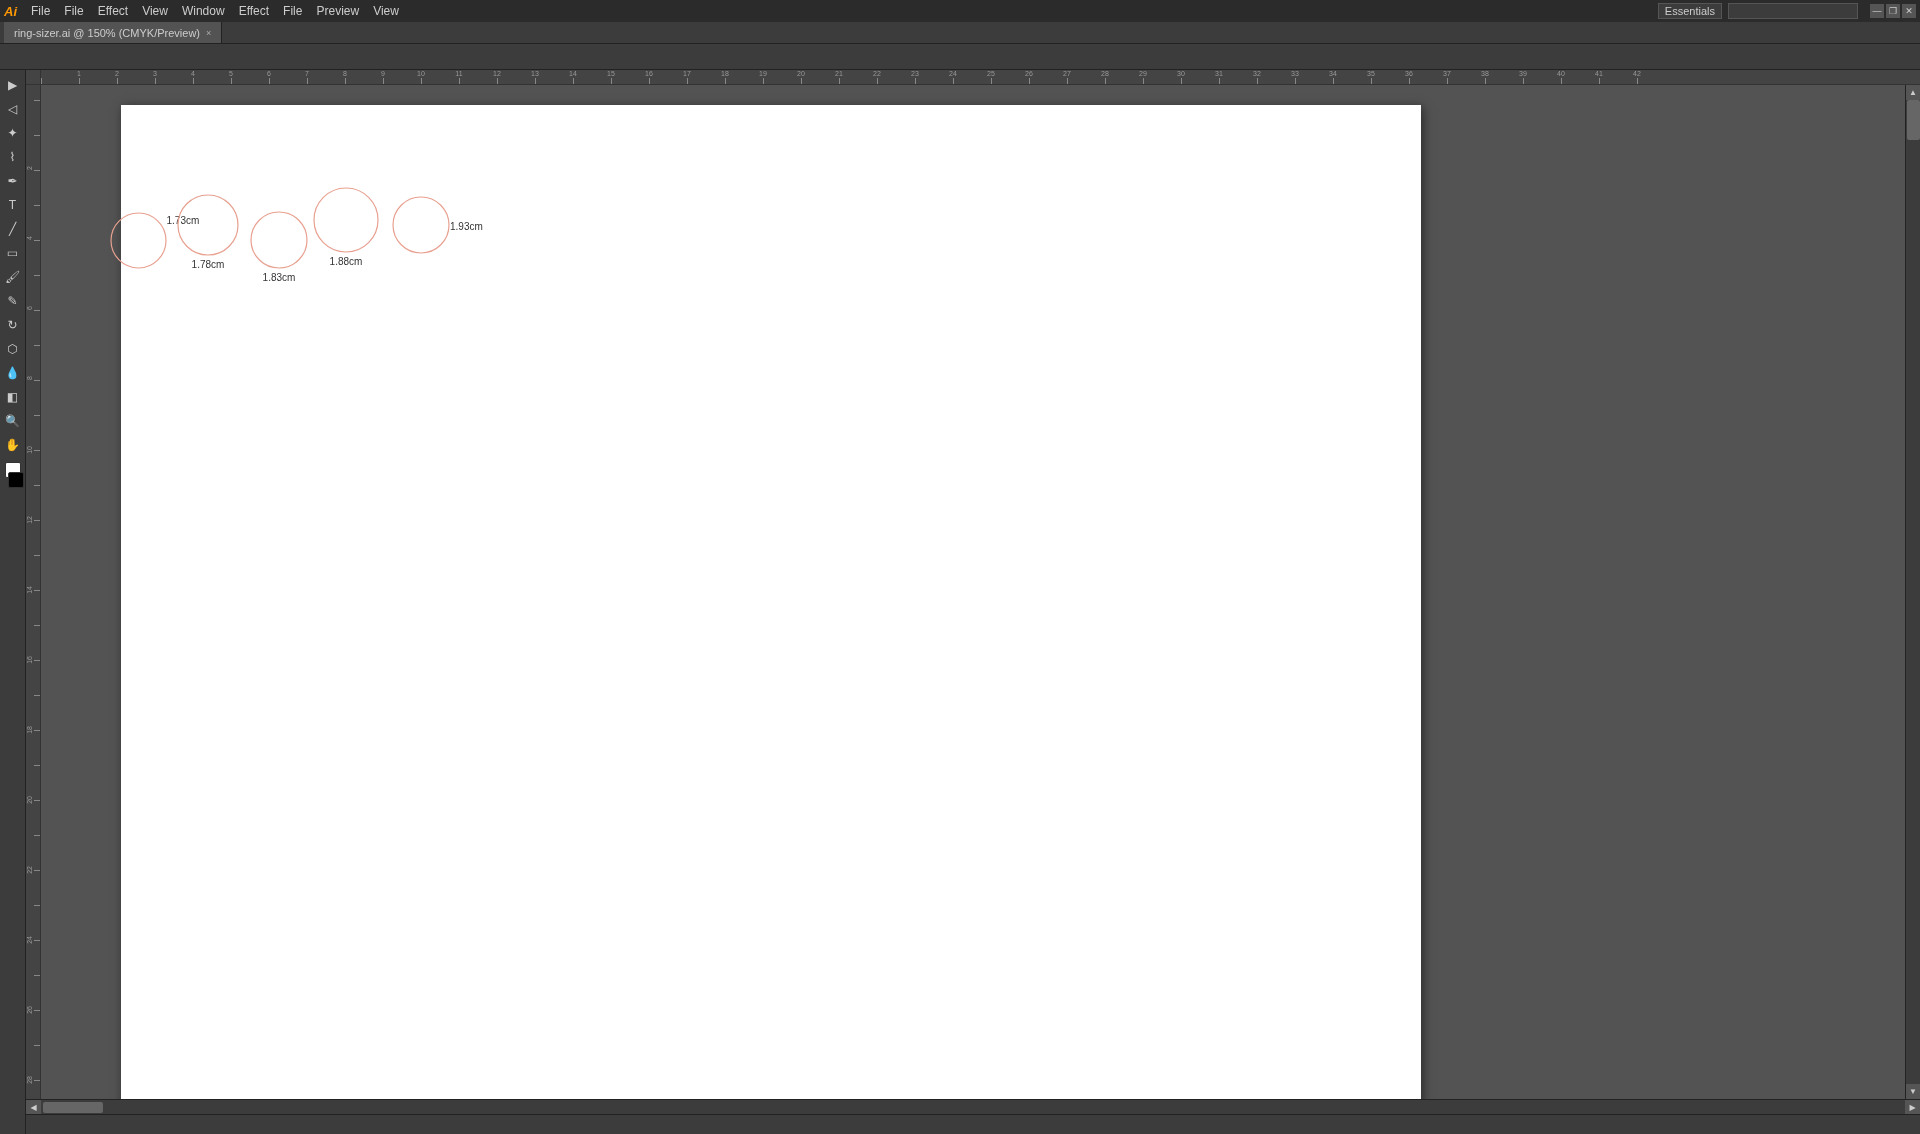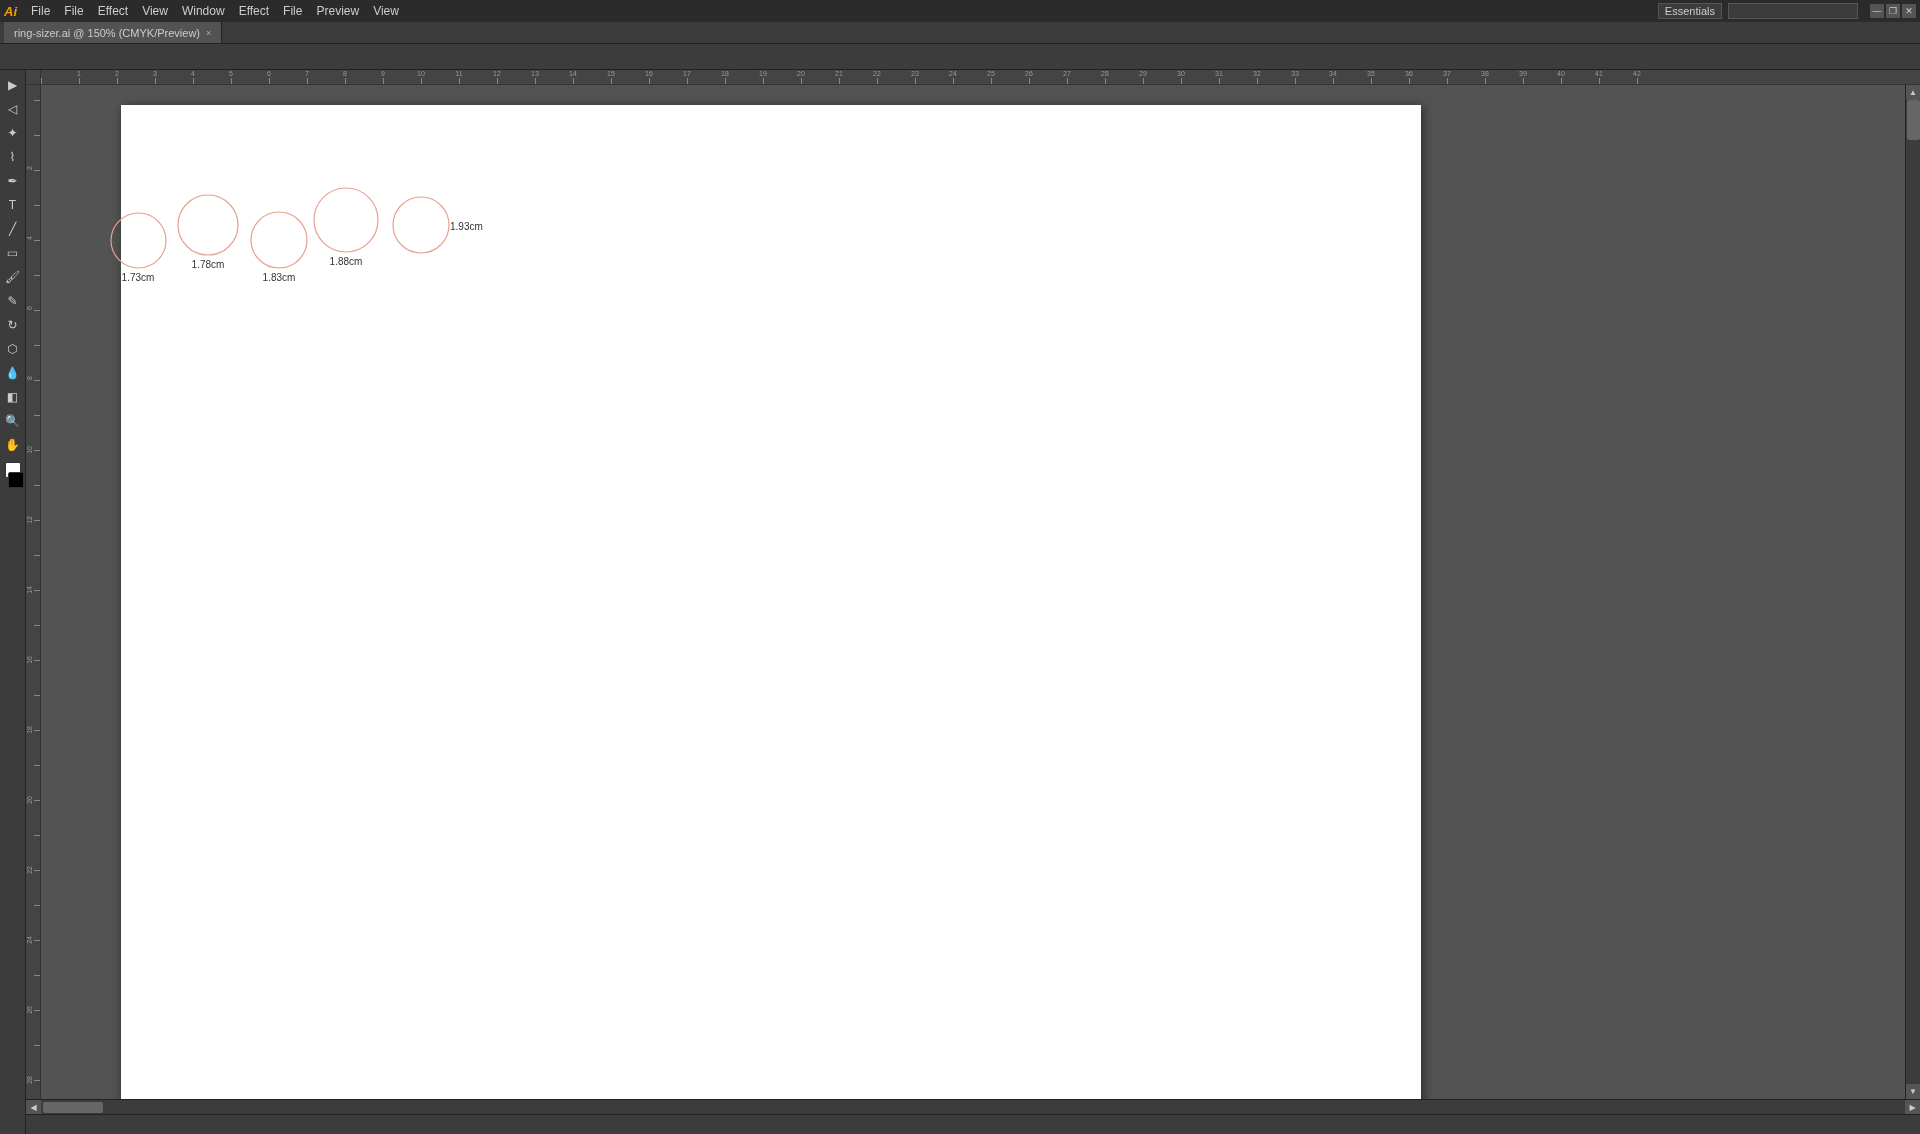--- a/index.html
+++ b/index.html
@@ -455,21 +455,21 @@
           <div style="position: absolute; right: 0px; top: 925px; width: 6px; height: 1px; background: rgb(136, 136, 136);"></div>
           <div style="position: absolute; right: 7px; top: 921px; font-size: 7px; color: rgb(153, 153, 153); writing-mode: vertical-lr; transform: rotate(180deg);">26</div>
           <div style="position: absolute; right: 0px; top: 960px; width: 6px; height: 1px; background: rgb(136, 136, 136);"></div>
           <div style="position: absolute; right: 0px; top: 995px; width: 6px; height: 1px; background: rgb(136, 136, 136);"></div>
           <div style="position: absolute; right: 7px; top: 991px; font-size: 7px; color: rgb(153, 153, 153); writing-mode: vertical-lr; transform: rotate(180deg);">28</div>
         </div>
 
       <div id="canvas-area">
         <div id="artboard">
 
-        <div style="position: absolute; display: flex; flex-direction: column; align-items: center; left: -11.5px; top: 106.5px;">
+        <div style="position: absolute; display: flex; flex-direction: row; align-items: flex-start; left: -11.5px; top: 106.5px;">
               <svg width="57" height="57">
                 <circle cx="28.5" cy="28.5" r="27.5" fill="none" stroke="#e8a090" stroke-width="1.2"></circle>
               </svg>
               <span style="font-size: 10px; color: rgb(51, 51, 51); margin-top: 3px; font-family: Arial, sans-serif;">1.73cm</span>
             </div>
             <div style="position: absolute; display: flex; flex-direction: column; align-items: center; left: 56px; top: 89px;">
               <svg width="62" height="62">
                 <circle cx="31" cy="31" r="30" fill="none" stroke="#e8a090" stroke-width="1.2"></circle>
               </svg>
               <span style="font-size: 10px; color: rgb(51, 51, 51); margin-top: 3px; font-family: Arial, sans-serif;">1.78cm</span>

